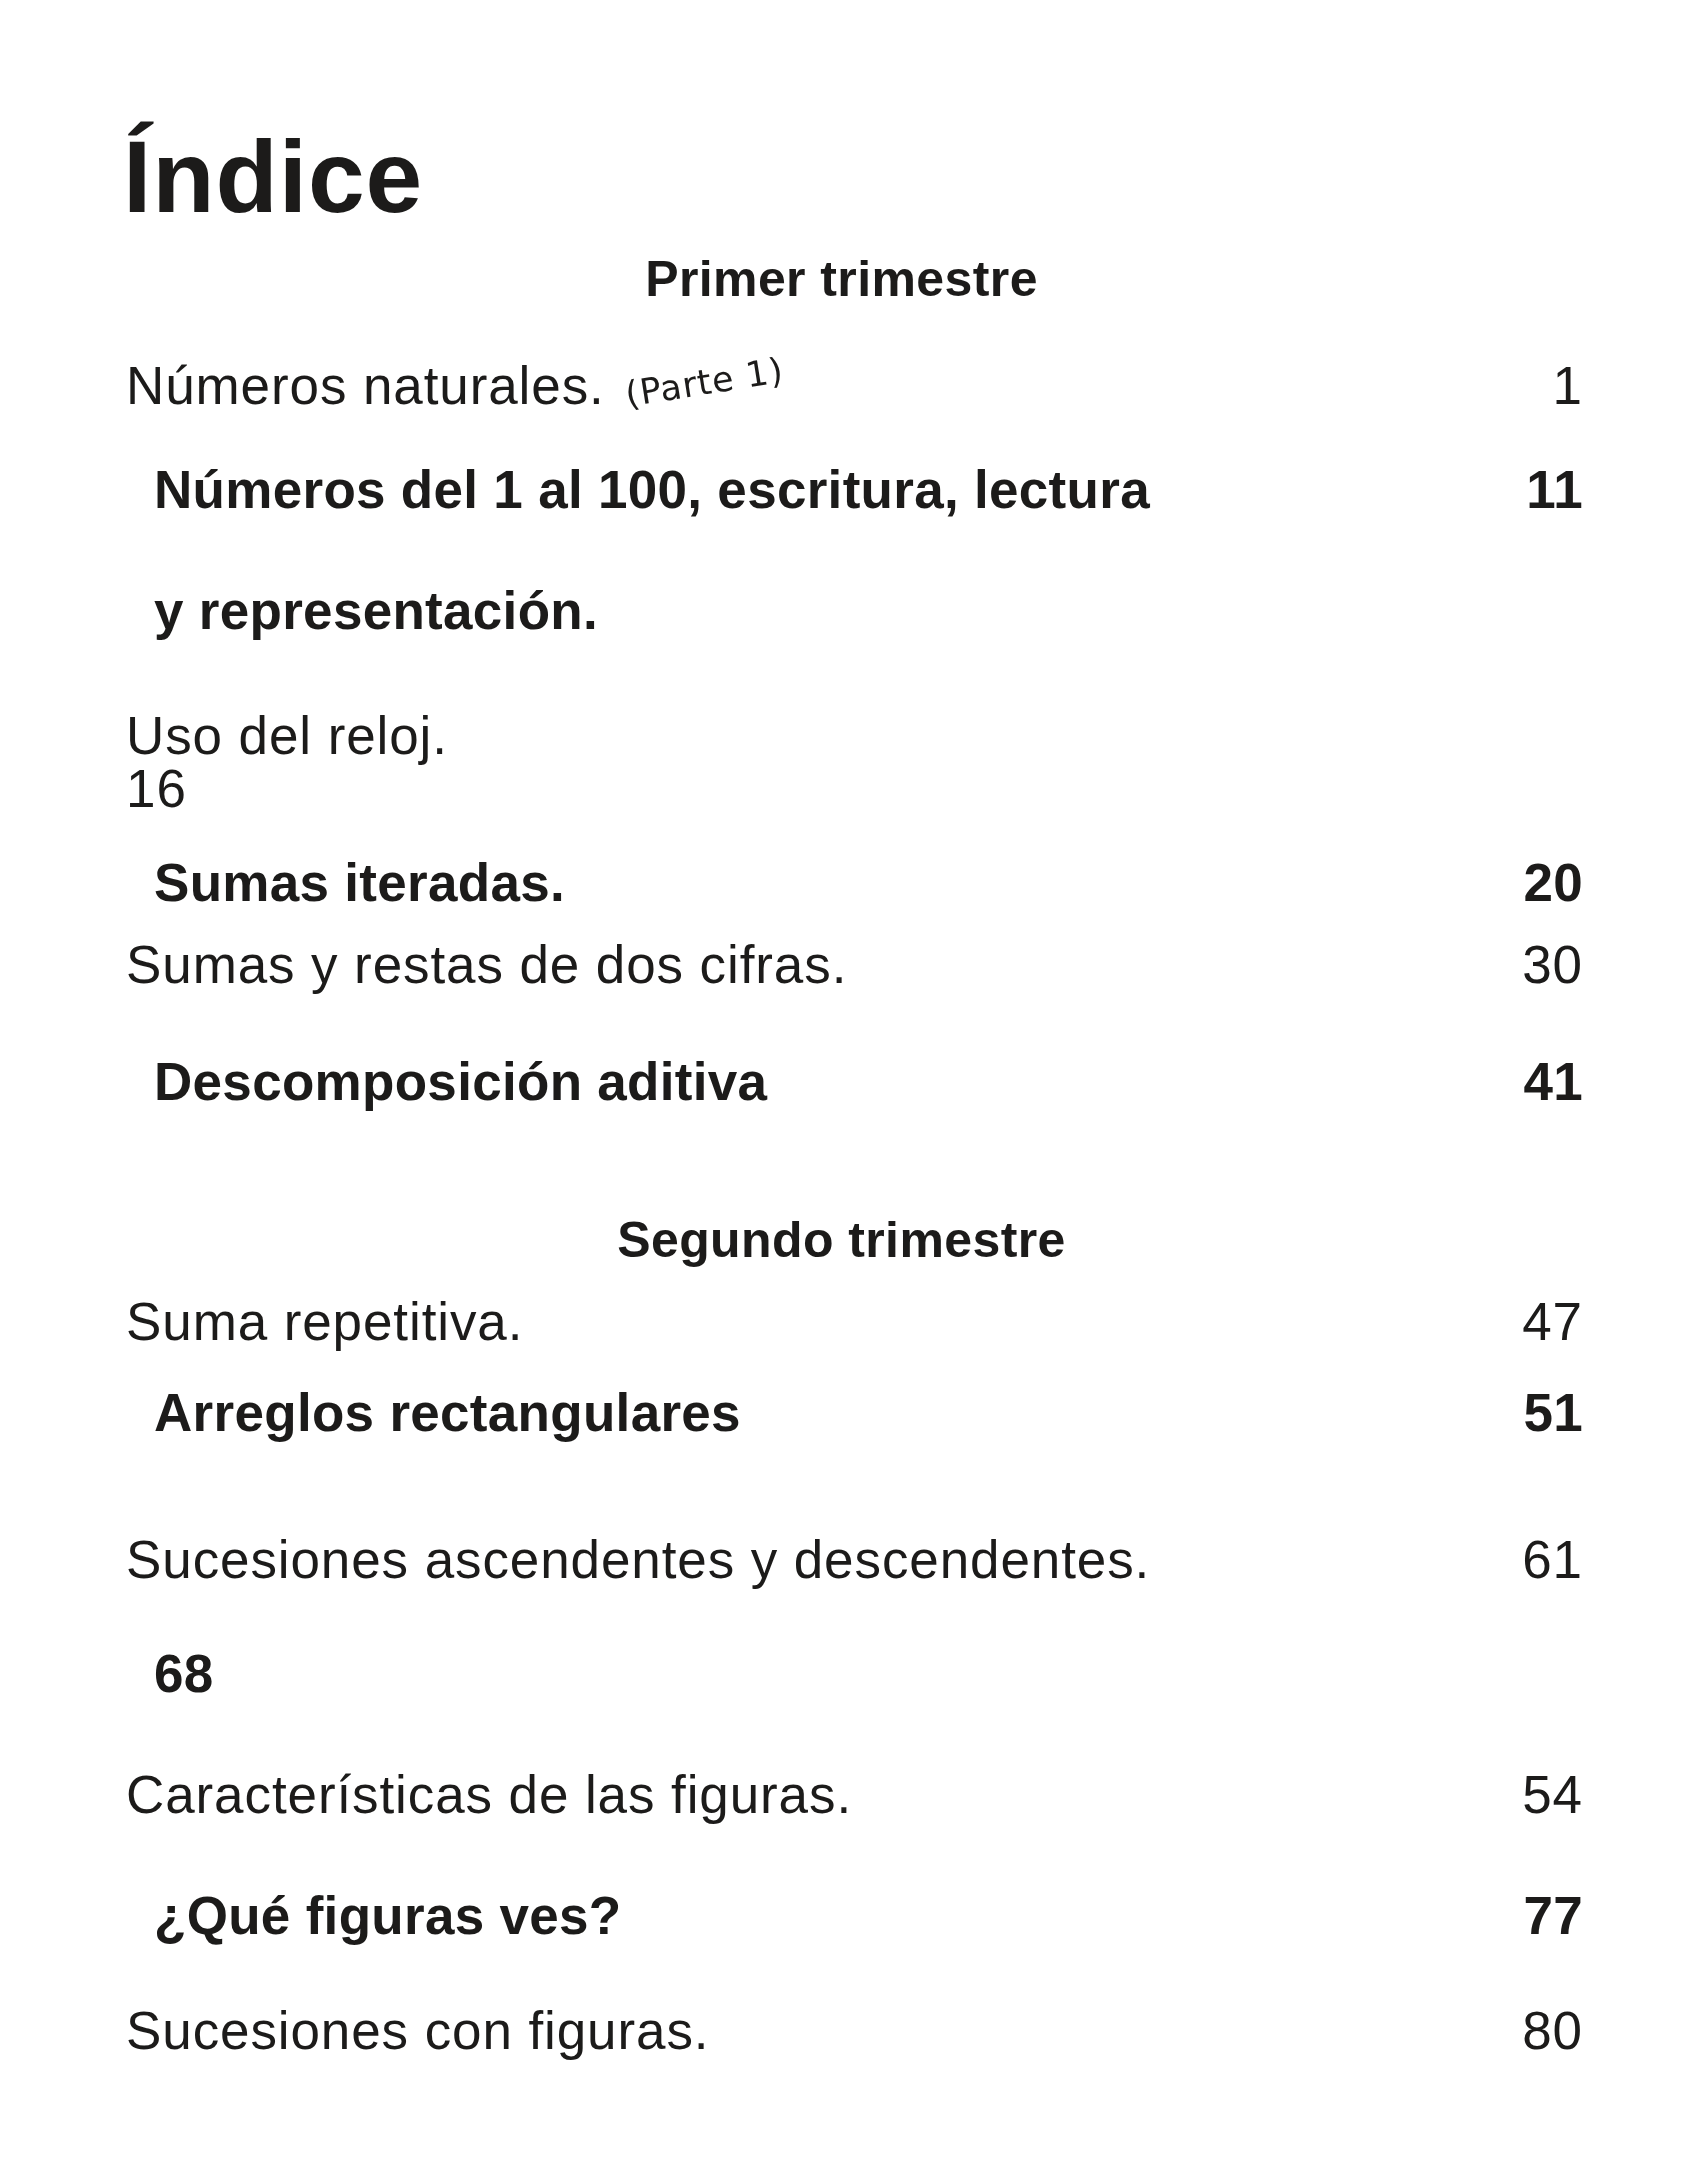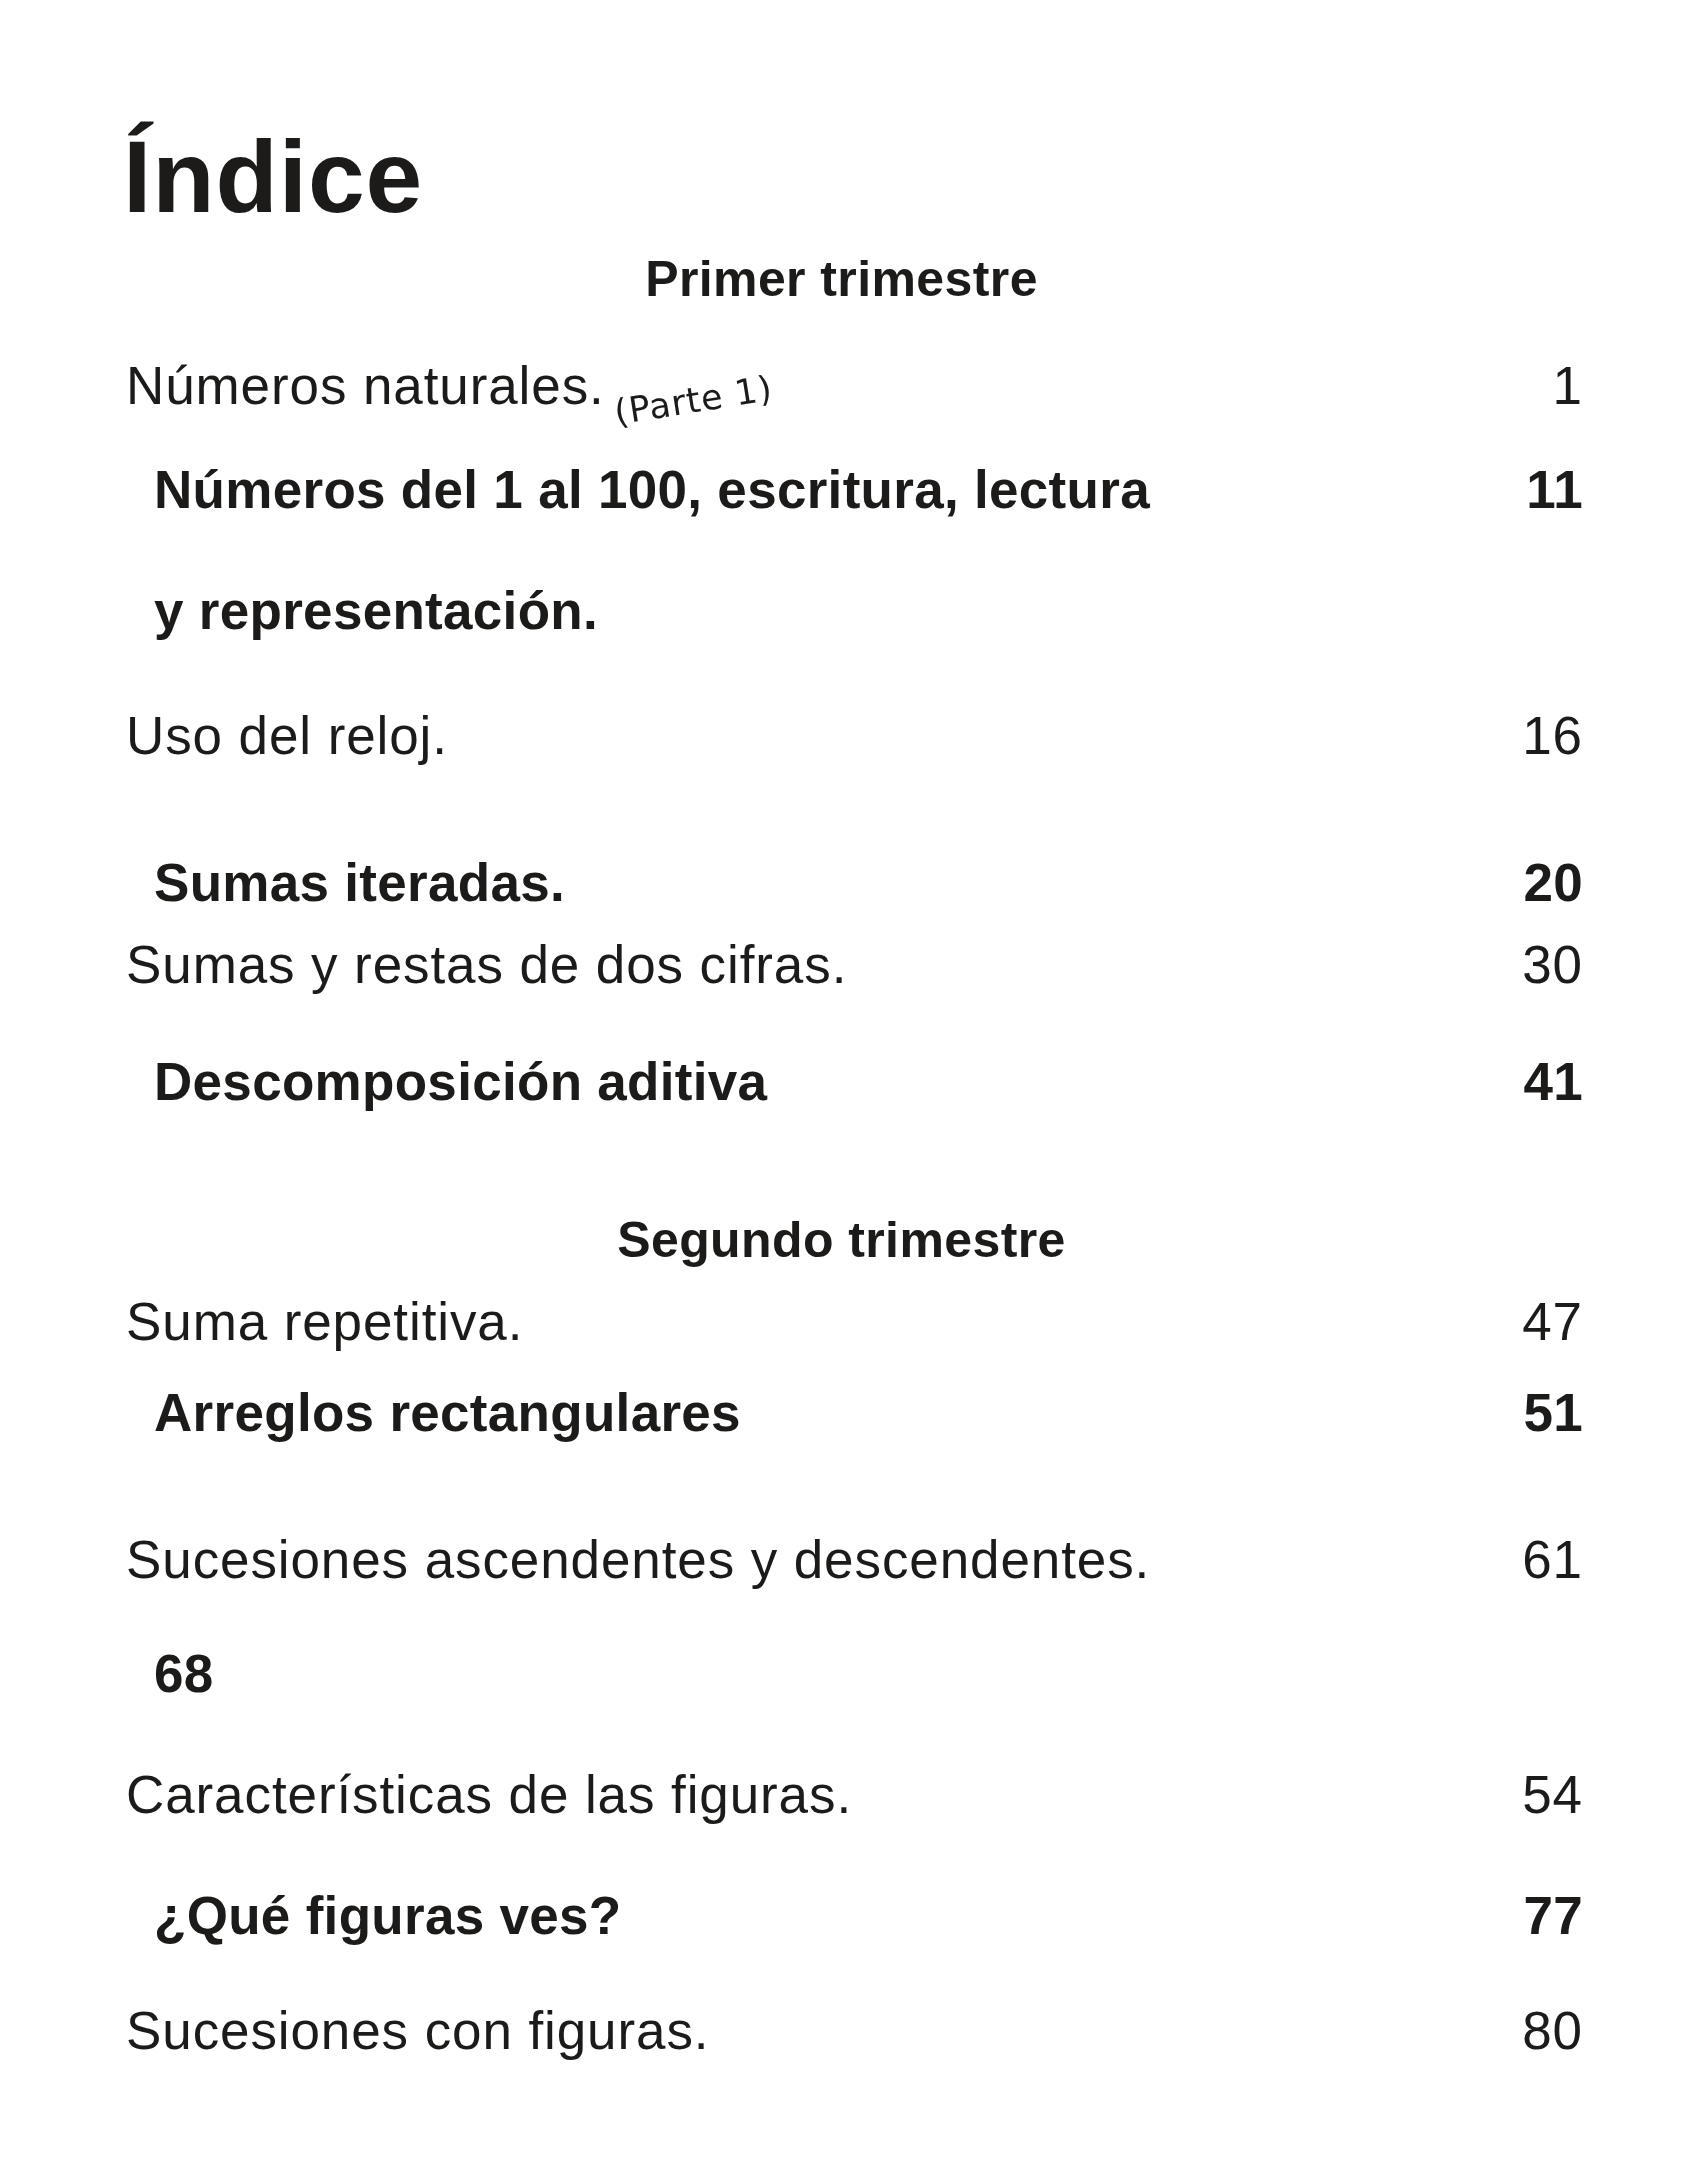--- a/index.html
+++ b/index.html
@@ -41,38 +41,38 @@
     display: flex;
     justify-content: space-between;
     align-items: baseline;
     font-size: 53px;
     font-weight: 400;
     letter-spacing: 0.9px;
     line-height: 1;
     white-space: nowrap;
   }
   .row.bold { font-weight: 700; letter-spacing: 0.3px; margin-left: 28px; }
-  .entry-label-group { display: inline-flex; align-items: flex-end; }
+  .entry-label-group { display: inline-flex; align-items: flex-start; gap: 11px; }
   .annotation {
     display: inline-block;
     font-family: "DejaVu Sans", sans-serif;
     font-size: 35px;
     font-weight: 400;
     letter-spacing: 0.9px;
     transform: rotate(-9deg);
     transform-origin: left top;
     position: relative;
     top: 19px;
     left: 7px;
   }
   
   .r1  { top: 359px; }
   .r2  { top: 463px; }
   .r2b { top: 584px; }
-  .r3  { top: 709px; }
+  .r3  { top: 709px; flex-direction: column; }
   .r4  { top: 856px; }
   .r5  { top: 938px; }
   .r6  { top: 1055px; }
   .r7  { top: 1295px; }
   .r8  { top: 1386px; gap: 18px; }
   .r9  { top: 1533px; }
   .r10 { top: 1647px; }
   .r11 { top: 1768px; }
   .r12 { top: 1889px; }
   .r13 { top: 2004px; }

